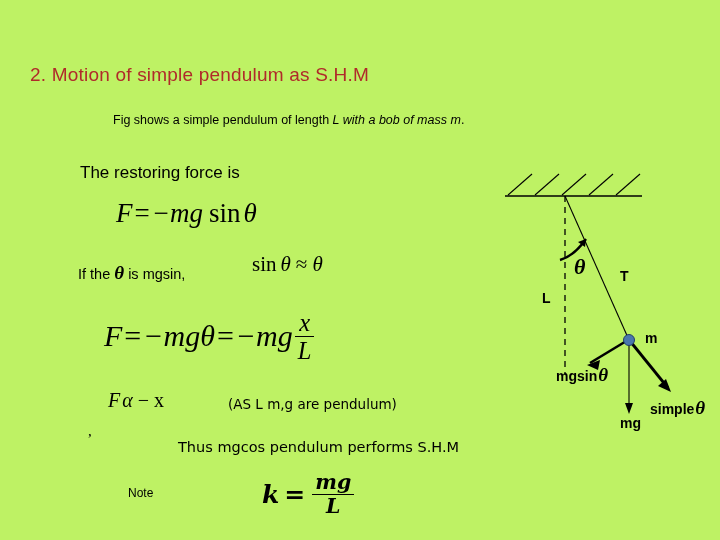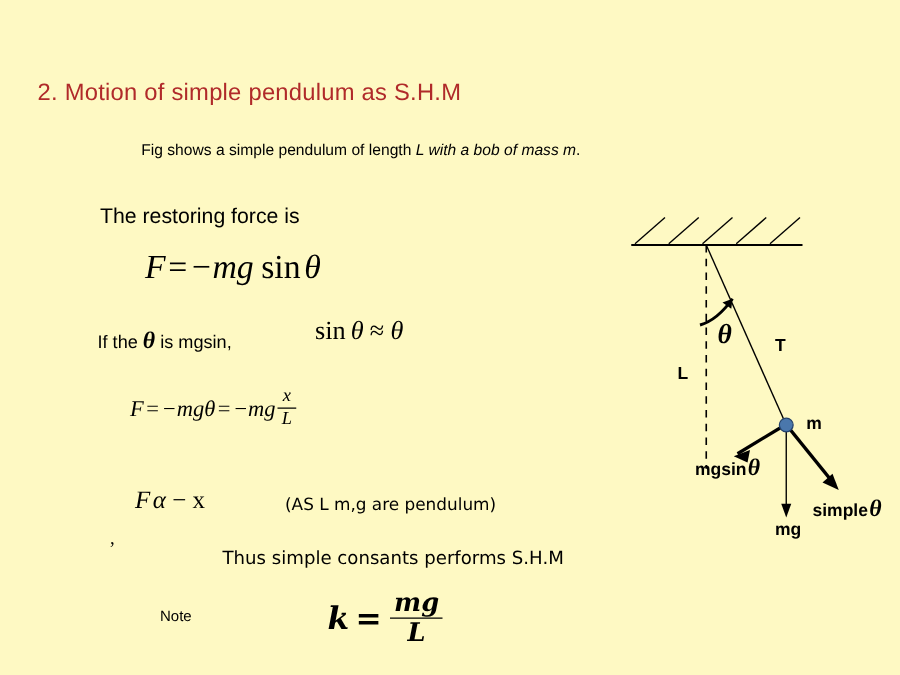--- a/index.html
+++ b/index.html
@@ -4,21 +4,21 @@
 <style>
   html, body {
     margin: 0;
     padding: 0;
     background: #ffffff;
   }
   #slide {
     position: relative;
     width: 720px;
     height: 540px;
-    background: #fef9c3;
+    background: #bef264;
     overflow: hidden;
     font-family: "Liberation Sans", sans-serif;
     color: #000000;
   }
 
   
   .title {
     position: absolute;
     left: 30px;
     top: 64px;
@@ -120,21 +120,21 @@
   .frac .den {
     display: block;
     font-size: 0.82em;
     line-height: 1.1;
     border-top: 1.4px solid #000;
     padding: 0 3px;
   }
 
   #eq-force      { left: 116px; top: 198px;  font-size: 27px; text-align: right; }
   #eq-sin-approx { left: 252px; top: 252px;  font-size: 21px; }
-  #eq-force2     { left: 104px; top: 312px;  font-size: 18px; }
+  #eq-force2     { left: 104px; top: 312px;  font-size: 30px; }
   #eq-prop       { left: 108px; top: 389px;  font-size: 20px; }
 
   #eq-k {
     left: 262px;
     top: 474px;
     font-size: 25px;
     font-weight: bold;
     font-family: "DejaVu Serif", serif;
     font-style: italic;
   }
@@ -221,21 +221,21 @@
   </div>
 
   <div class="math" id="eq-prop">
     <span>F</span><span style="padding-left:2px">α</span><span class="op" style="padding-left:5px">− x</span>
   </div>
 
   <div class="as-const">(AS  L  m,g are pendulum)</div>
 
   <div class="stray-comma">,</div>
 
-  <div class="thus">Thus simple consants performs S.H.M</div>
+  <div class="thus">Thus mgcos pendulum performs S.H.M</div>
 
   <div class="note">Note</div>
   <div class="math" id="eq-k">
     <span>k</span><span class="eqsign">=</span><span class="frac"><span class="num">mg</span><span class="den">L</span></span>
   </div>
 
   <div id="diagram">
     <svg width="230" height="290" viewBox="0 0 230 290">
 
       <line x1="15" y1="36" x2="152" y2="36" stroke="#000" stroke-width="1.6"></line>

